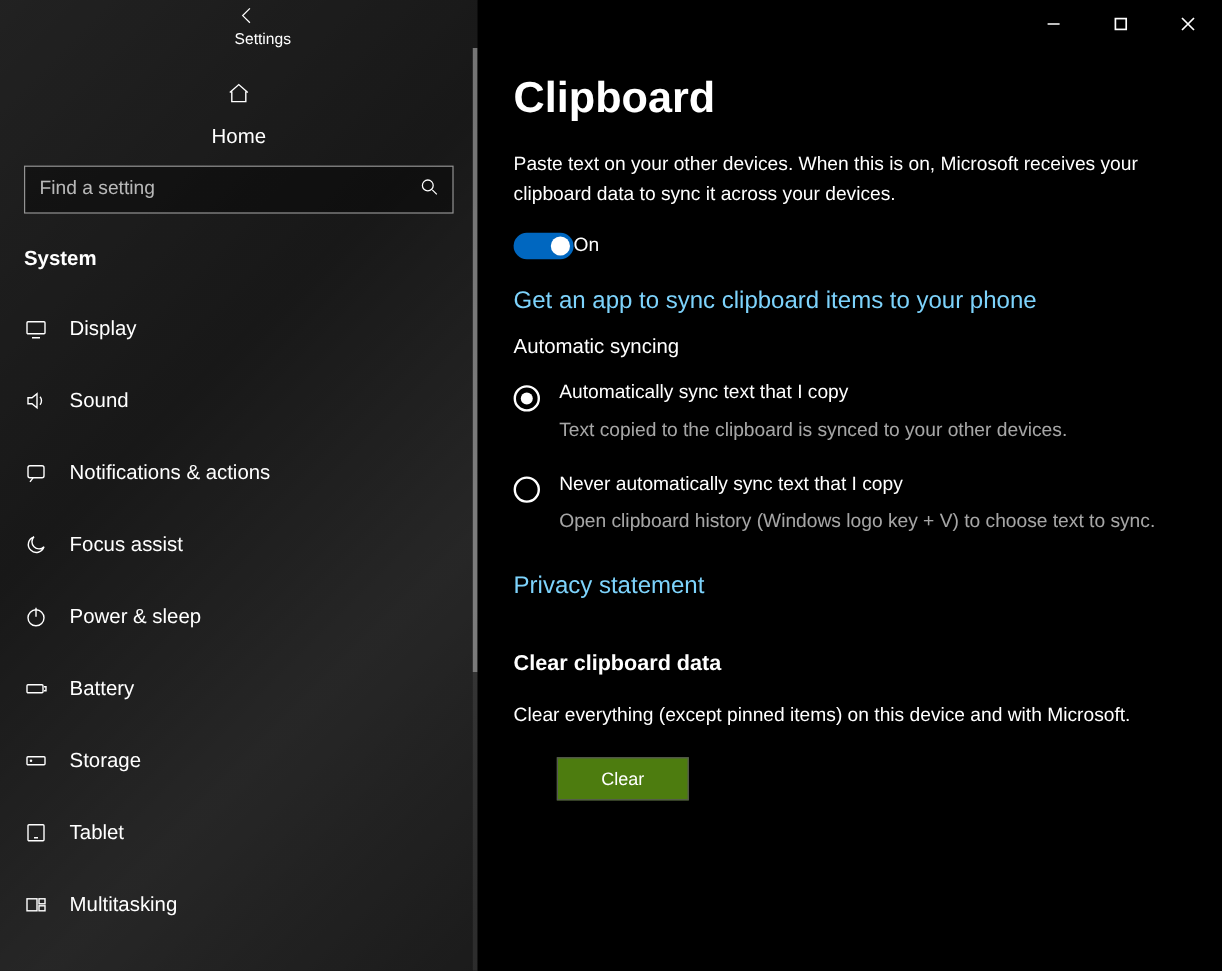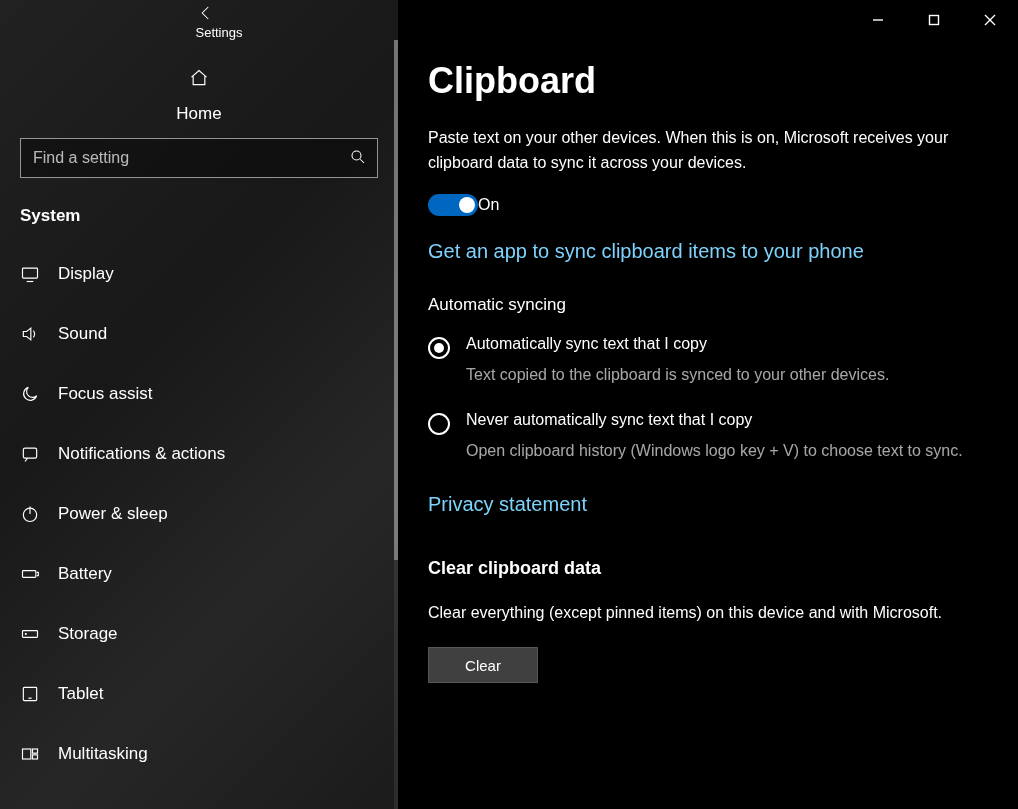--- a/index.html
+++ b/index.html
@@ -114,44 +114,45 @@
   .toggle .knob {
     position: absolute; right: 3px; top: 3px;
     width: 16px; height: 16px; border-radius: 50%; background: #fff;
   }
   .toggle-label { font-size: 16px; }
   .link {
     color: #7dd3fc; font-size: 20px; display: inline-block;
     margin-top: 24px; cursor: default;
   }
   h3.section-sub {
-    font-size: 17px; font-weight: 400; margin-top: 32px; margin-bottom: 20px;
+    font-size: 17px; font-weight: 400; margin-top: 16px; margin-bottom: 20px;
   }
   .radio-block { display: flex; gap: 16px; margin-bottom: 24px; }
   .radio-outer {
     width: 22px; height: 22px; border-radius: 50%;
     border: 2px solid #fff; flex-shrink: 0;
     display:flex; align-items:center; justify-content:center;
     margin-top: 2px;
   }
   .radio-outer.selected .radio-inner {
     width: 10px; height: 10px; border-radius: 50%; background: #fff;
   }
   .radio-texts { max-width: 520px; }
   .radio-title { font-size: 16px; }
   .radio-desc { font-size: 16px; color: rgba(255,255,255,0.65); margin-top: 10px; line-height: 1.5; }
   h2.section-head {
     font-size: 18px; font-weight: 700; margin-top: 42px; margin-bottom: 22px;
   }
   .clear-btn {
     width: 110px; height: 36px;
-    background: #404040; border: 1px solid #555;
+    background: #4d7c0f; border: 1px solid #555;
     color: #fff; font-size: 15px;
     display:flex; align-items:center; justify-content:center;
     margin-top: 22px;
+    margin-left: 36px;
   }
   svg { stroke: currentColor; fill: none; stroke-width: 1.4; }
 </style>
 </head>
 <body>
 
 <div class="window">
 
   <div class="sidebar">
     <div class="sidebar-scroll">
@@ -200,33 +201,33 @@
             <svg width="20" height="20" viewBox="0 0 24 24">
                 <path d="M4 9 H8 L13 5 V19 L8 15 H4 Z"></path>
                 <path d="M16 8 C18 10 18 14 16 16"></path>
               </svg>
           </span>
           <span class="label">Sound</span>
         </li>
         <li class="nav-item">
           <span class="icon-slot">
             <svg width="20" height="20" viewBox="0 0 24 24">
-                <path d="M20 14 A8 8 0 1 1 10 4 A6 6 0 0 0 20 14 Z"></path>
-              </svg>
-          </span>
-          <span class="label">Focus assist</span>
-        </li>
-        <li class="nav-item">
-          <span class="icon-slot">
-            <svg width="20" height="20" viewBox="0 0 24 24">
                 <rect x="4" y="5" width="16" height="12" rx="2"></rect>
                 <path d="M9 17 L6 21"></path>
               </svg>
           </span>
           <span class="label">Notifications &amp; actions</span>
+        </li>
+        <li class="nav-item">
+          <span class="icon-slot">
+            <svg width="20" height="20" viewBox="0 0 24 24">
+                <path d="M20 14 A8 8 0 1 1 10 4 A6 6 0 0 0 20 14 Z"></path>
+              </svg>
+          </span>
+          <span class="label">Focus assist</span>
         </li>
         <li class="nav-item">
           <span class="icon-slot">
             <svg width="20" height="20" viewBox="0 0 24 24">
                 <circle cx="12" cy="13" r="8"></circle>
                 <path d="M12 3 V12"></path>
               </svg>
           </span>
           <span class="label">Power &amp; sleep</span>
         </li>

